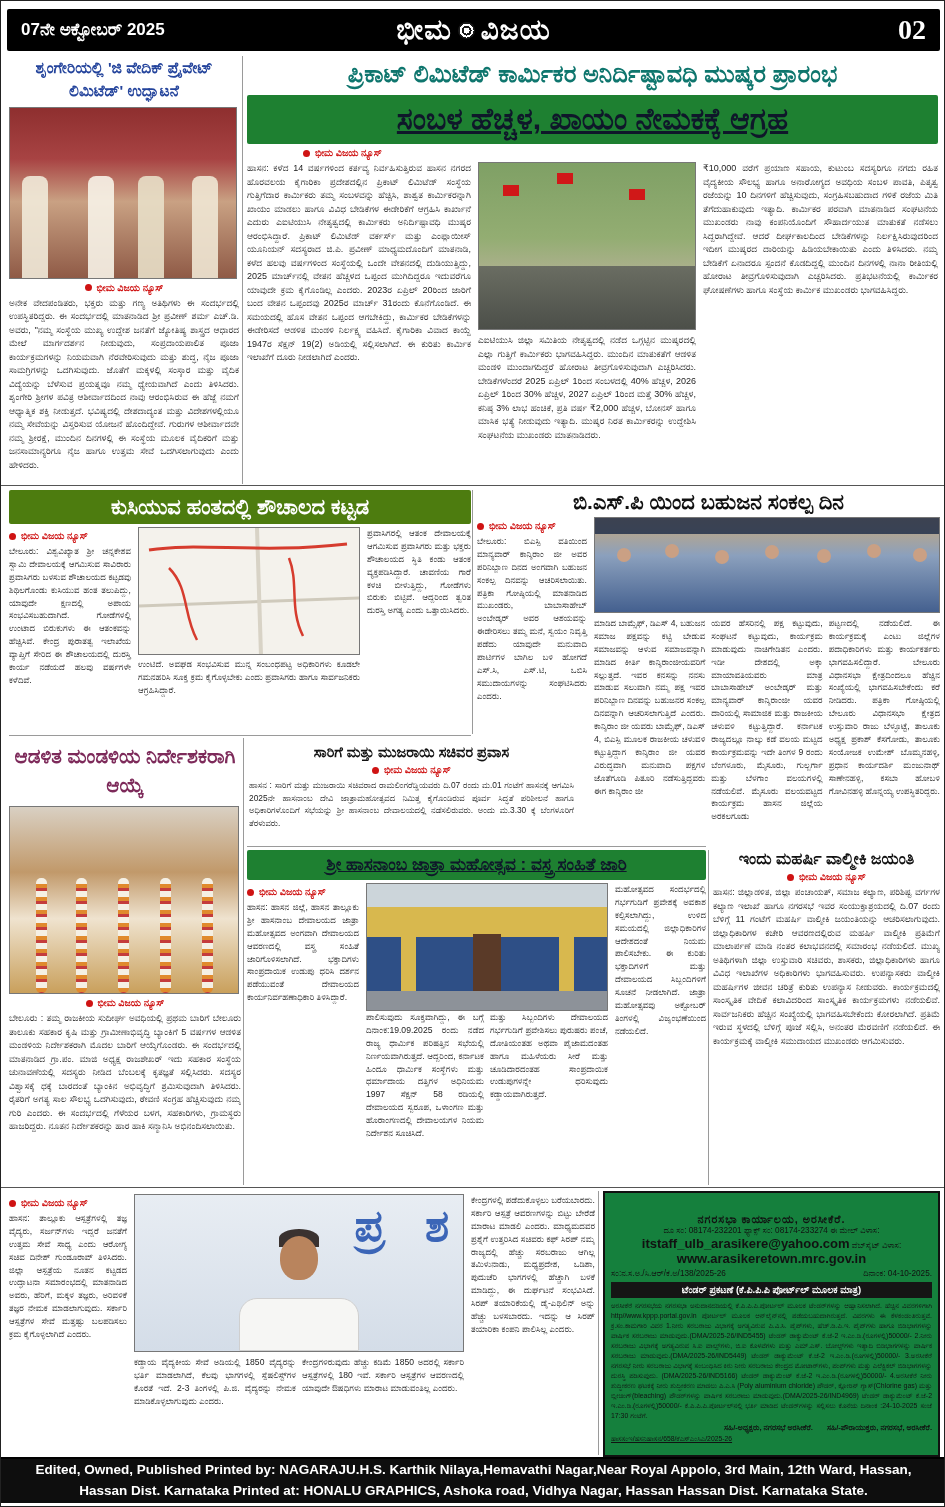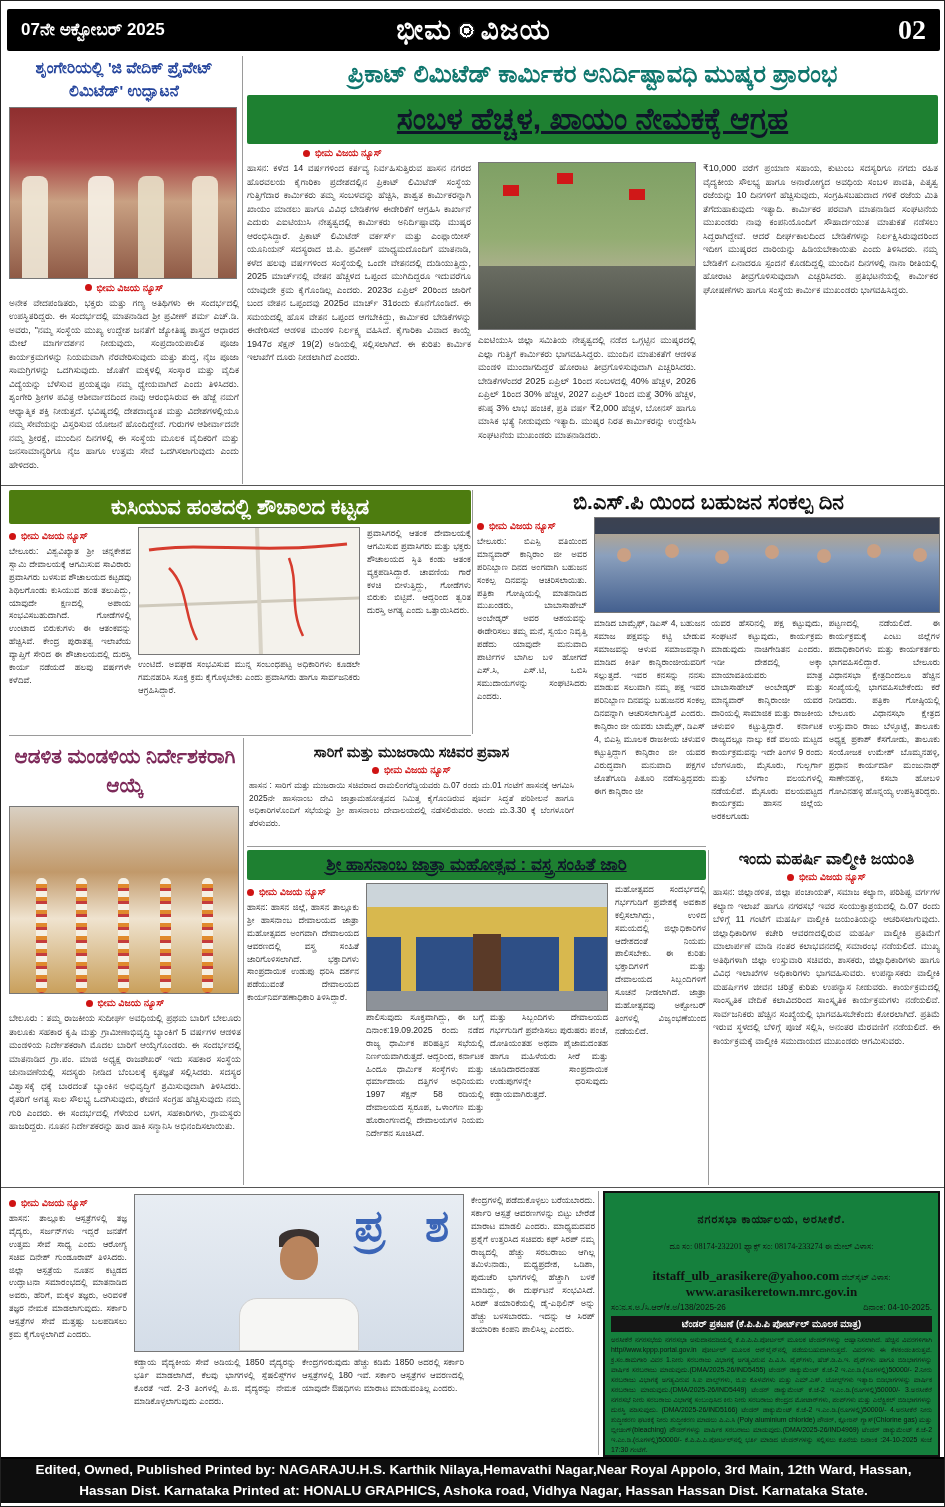--- a/index.html
+++ b/index.html
@@ -61,21 +61,21 @@
     font-weight:bold; font-size:44px; letter-spacing:14px; opacity:.85; }
   .ph-dinesh .head { position:absolute; left:50%; top:26%; transform:translateX(-50%);
     width:38px; height:44px; border-radius:50% 50% 45% 45%; background:#b9845d; }
   .ph-dinesh .hair { position:absolute; left:50%; top:22%; transform:translateX(-50%);
     width:40px; height:18px; border-radius:50% 50% 0 0; background:#3a3230; }
   .ph-dinesh .torso { position:absolute; left:50%; bottom:0; transform:translateX(-50%);
     width:120px; height:34%; border-radius:18px 18px 0 0; background:#f6f6f4; border:1px solid #cfcfcf; }
   
   .notice { border:2px solid #111; background:#15803d; padding:20px 6px; font-size:8px; color:#111; }
   .notice .t1 { text-align:center; font-weight:bold; font-size:11px; letter-spacing:1px; }
-  .notice .c-line { text-align:center; font-size:8.2px; margin-top:16px;font-family:Liberation Serif, serif; }
+  .notice .c-line { text-align:center; font-size:8.2px; margin-top:0; }
   .notice .c-line b { font-size:13px; }
   .notice .refrow { display:flex; justify-content:space-between; font-size:8.2px; margin:3px 0; }
   .notice .nbanner { background:#151515; color:#fff; text-align:center; font-weight:bold;
     font-size:9.5px; padding:2px 0; margin:2px 0 3px; }
   .notice .nbody { font-size:6.9px; line-height:1.45; text-align:justify; }
   .notice .signs { display:flex; justify-content:flex-end; gap:14px; font-size:7.6px;
     font-weight:bold; text-align:center; margin-top:2px; }
   .notice .bref { font-size:6.8px; text-decoration:underline; margin-top:2px; }
   
   .footer {

